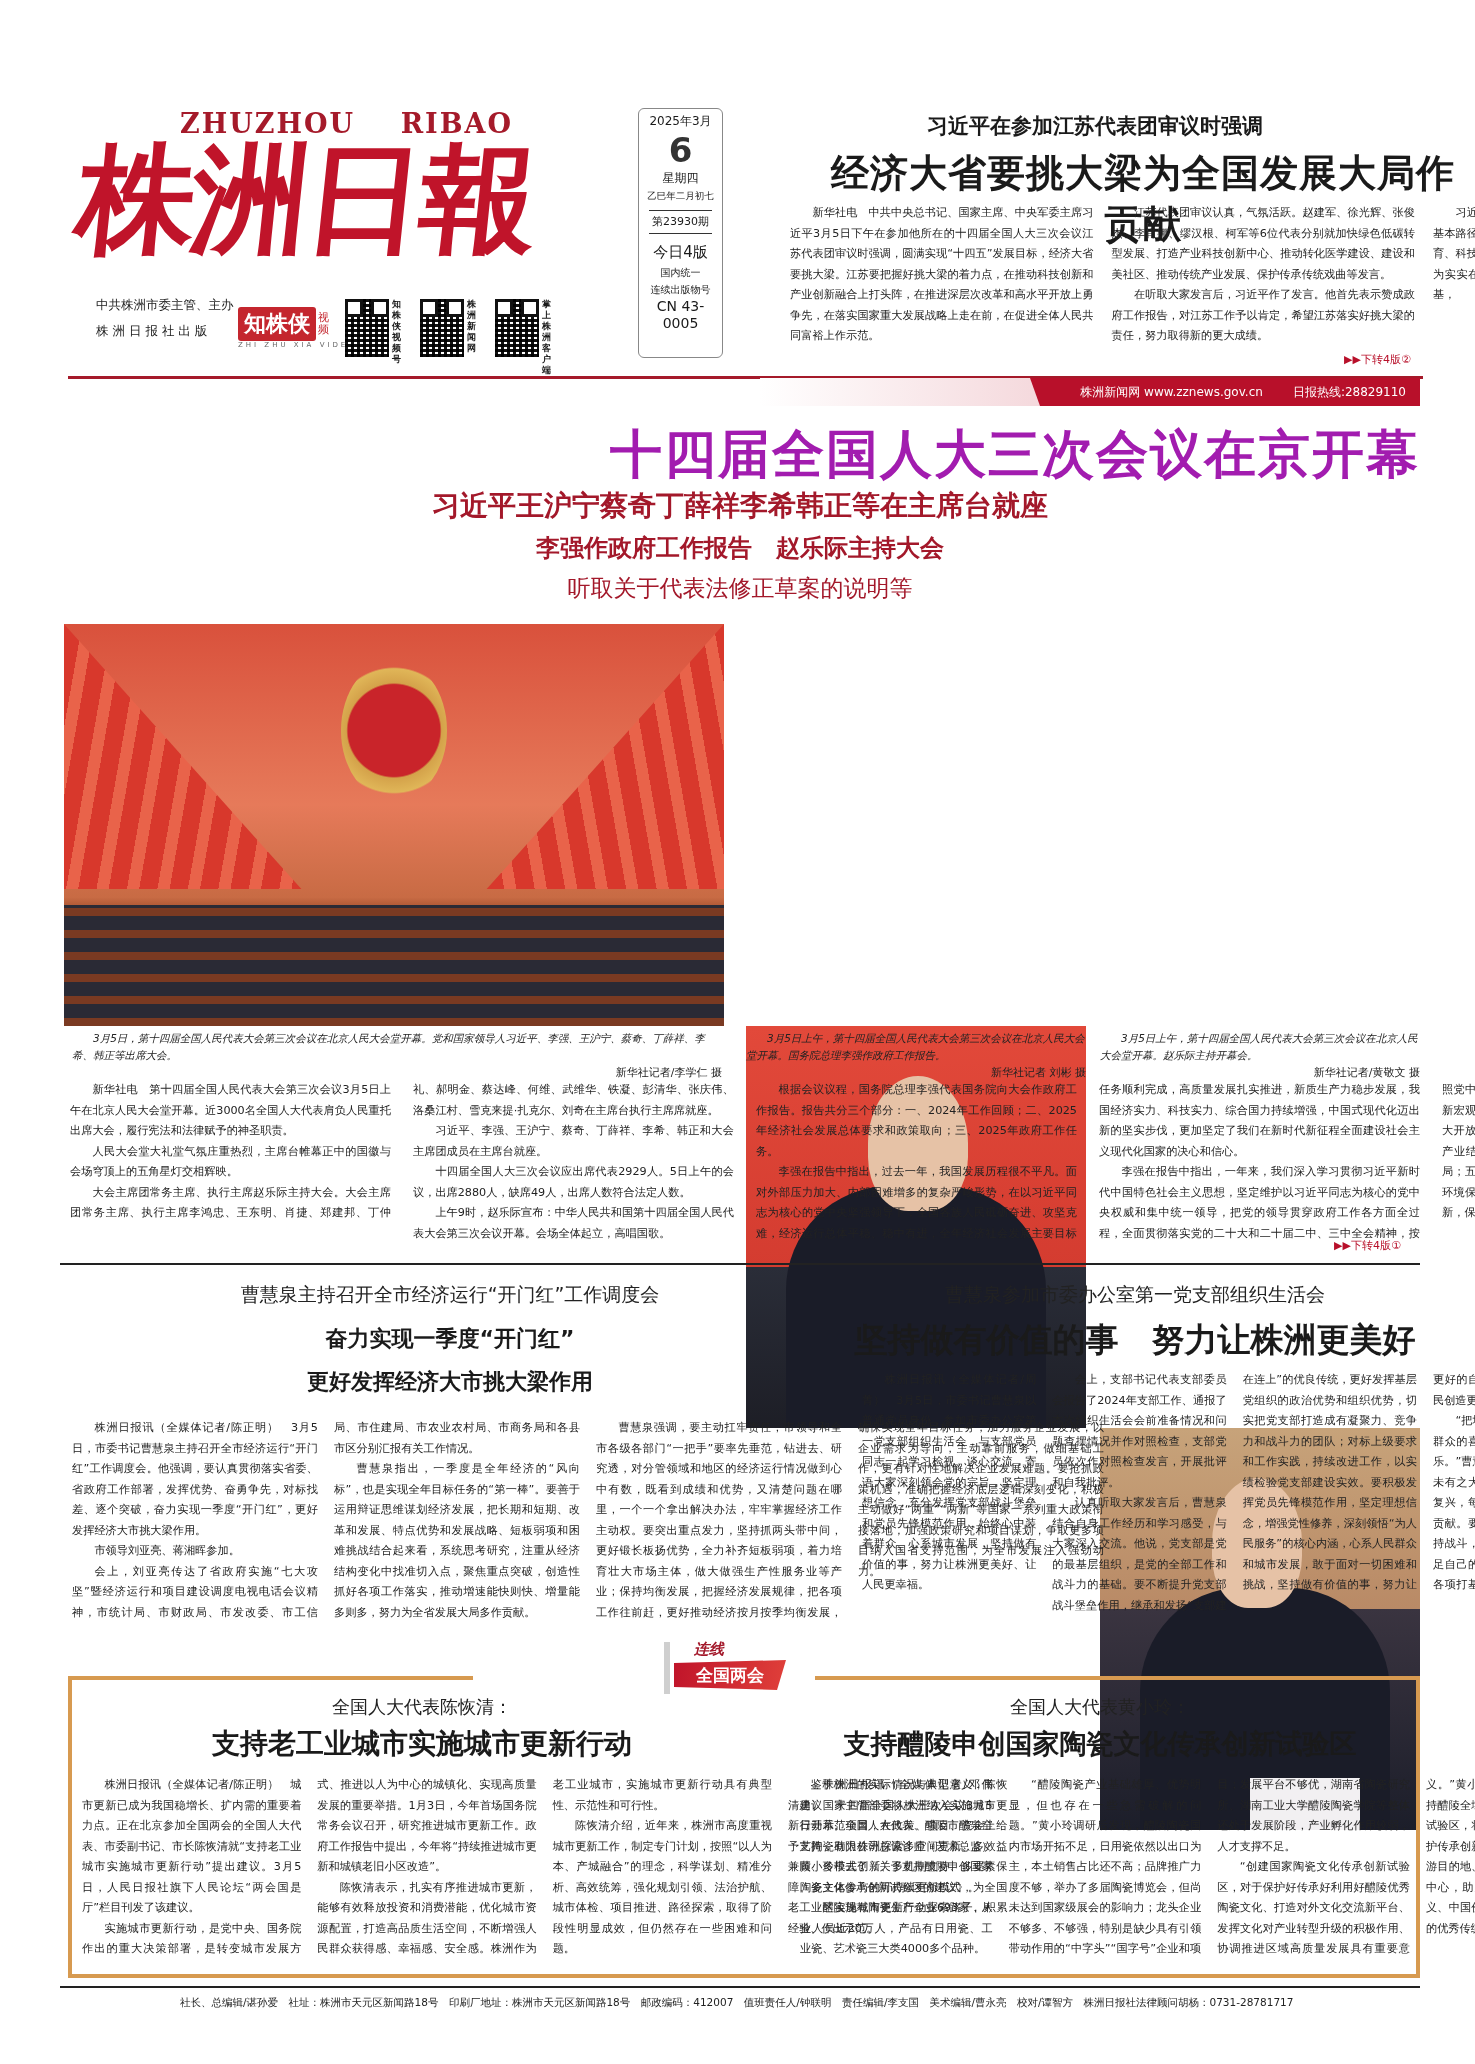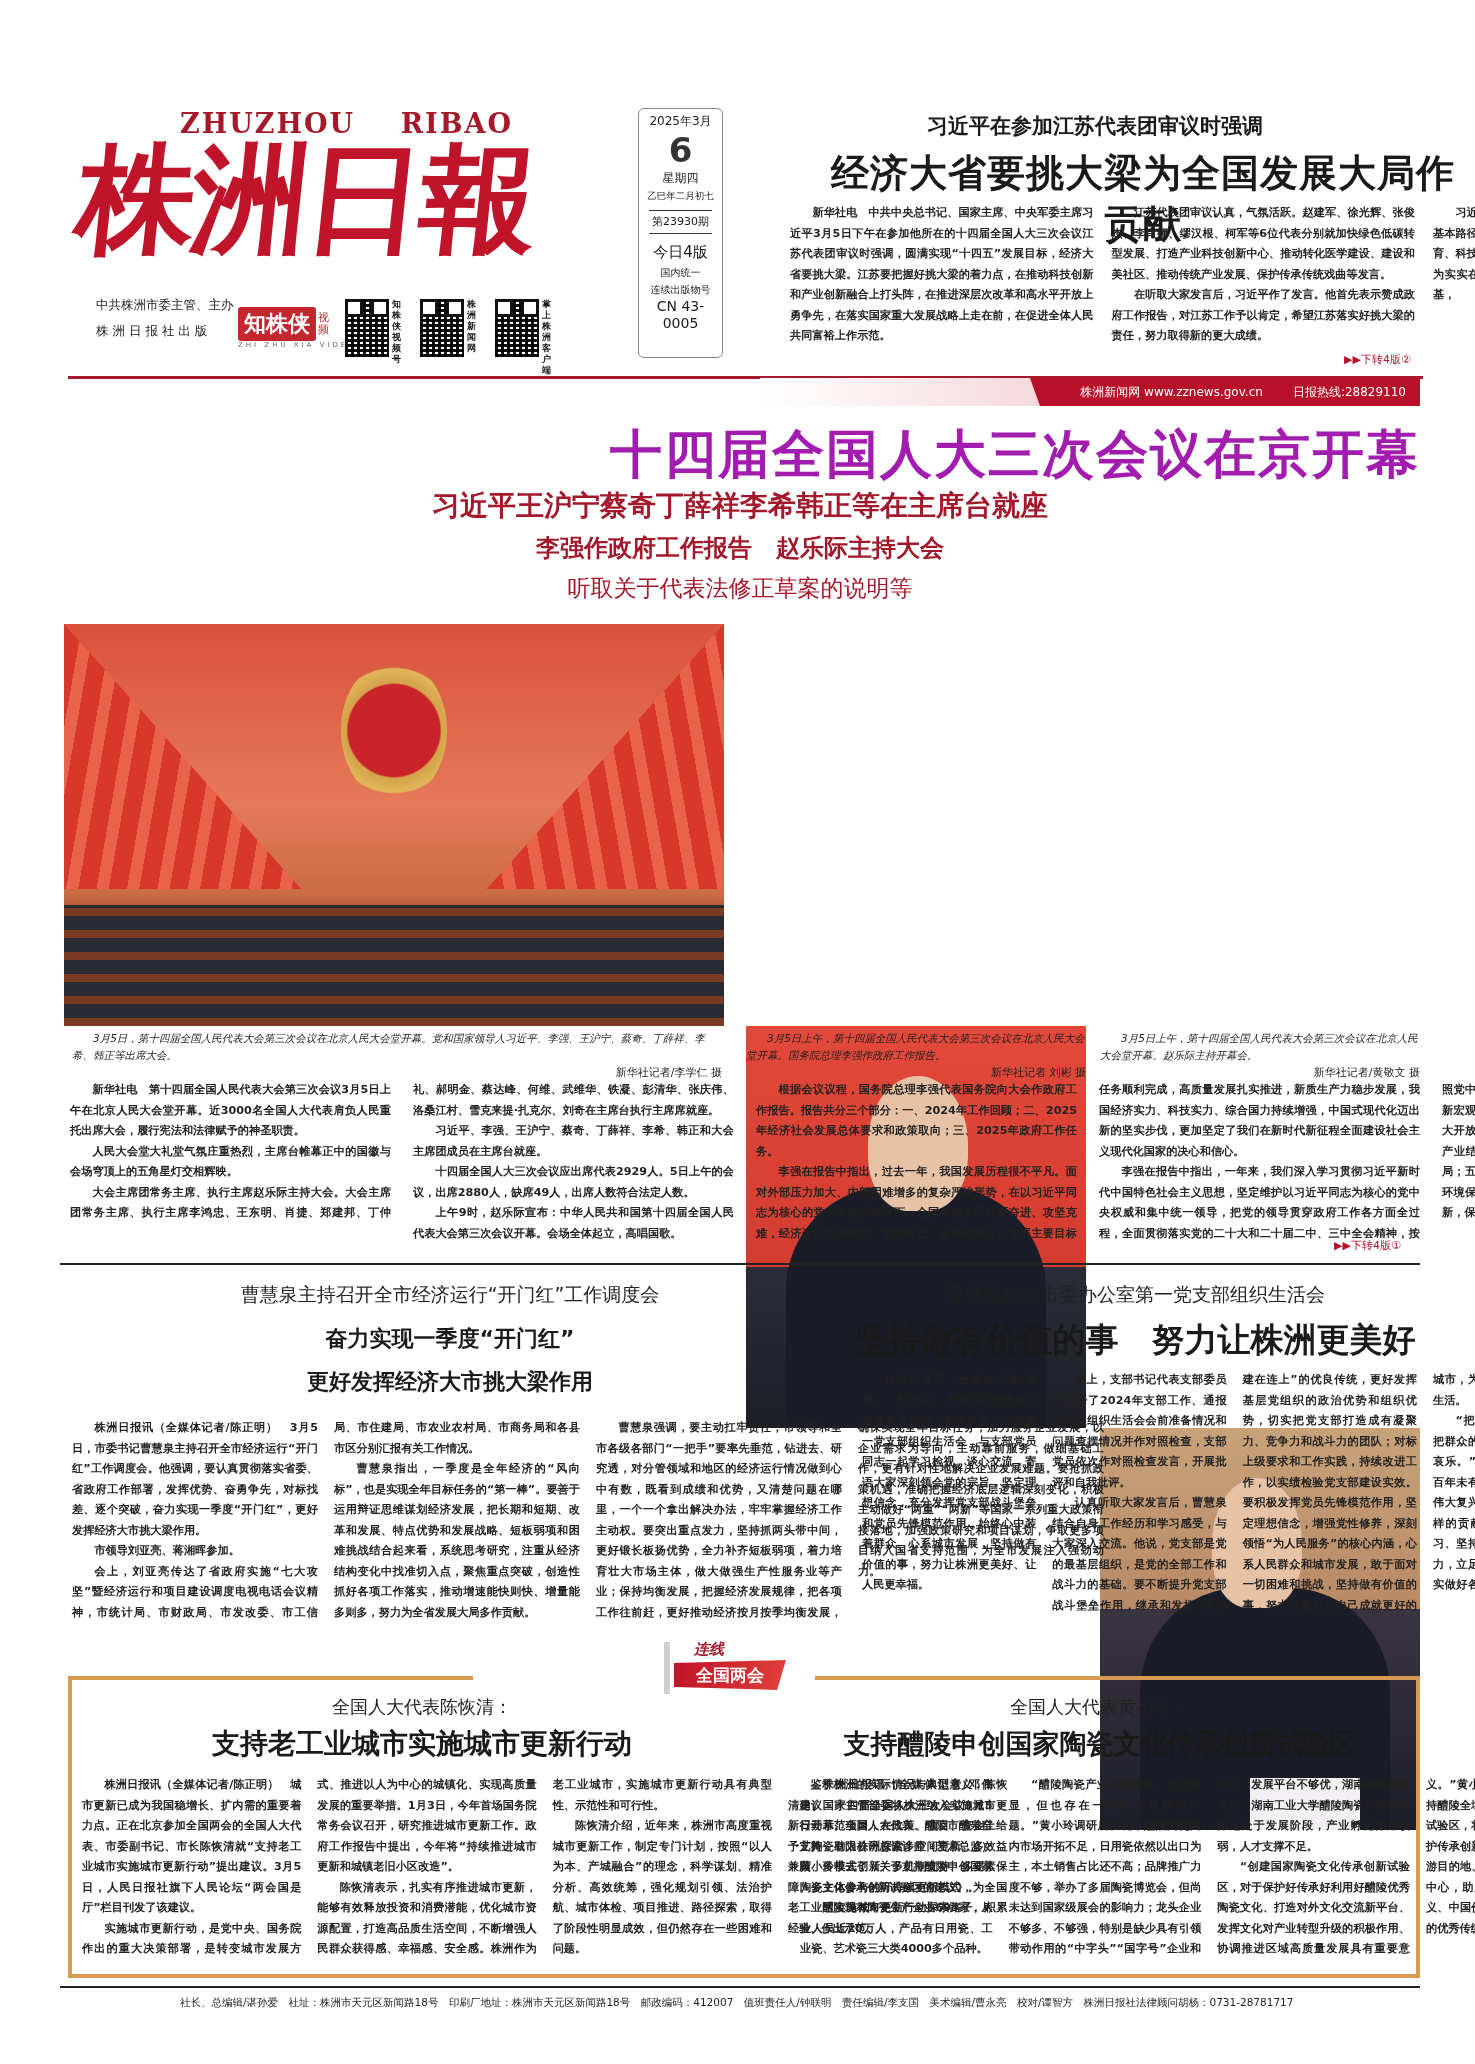--- a/index.html
+++ b/index.html
@@ -19,21 +19,21 @@
       repeating-linear-gradient(0deg,#111 0 3px,#fff 3px 5px);
       background-blend-mode:multiply;position:relative;}
   .qr::before,.qr::after{content:"";position:absolute;width:12px;height:12px;border:3px solid #111;background:#fff;}
   .qr::before{top:0;left:0;} .qr::after{top:0;right:0;}
   .qr-label{font-size:9px;width:10px;line-height:11px;font-weight:bold;margin-left:3px;}
   .datebox{border:1px solid #888;border-radius:6px;text-align:center;}
   .datebox div{font-size:12px;line-height:17px;}
   
   .kicker{font-weight:bold;font-size:21px;text-align:center;}
   .headline-big{font-weight:bold;font-size:38px;text-align:center;letter-spacing:1px;margin-left:43px;}
-  .body{font-size:11.2px;line-height:20.5px;text-align:justify;color:#222;font-weight:bold;}
+  .body{font-size:11.2px;line-height:20.5px;text-align:justify;color:#222;}
   .body p{text-indent:2em;}
   .cols2{column-count:2;column-gap:18px;}
   .cols3{column-count:3;column-gap:16px;}
   .strip{background:#b8102a;color:#fff;font-size:12px;display:flex;justify-content:flex-end;gap:30px;align-items:center;padding-right:14px;
          clip-path:polygon(2.5% 0,100% 0,100% 100%,5% 100%);}
   .strip-fade{background:linear-gradient(90deg,#fff 0%,#f4d6da 100%);}
   
   .mh1{font-weight:bold;color:#a21caf;font-size:52px;text-align:right;letter-spacing:2px;}
   .mh2{font-weight:bold;color:#a3182a;font-size:28px;text-align:center;}
   .mh3{font-weight:bold;color:#a3182a;font-size:24px;text-align:center;}

